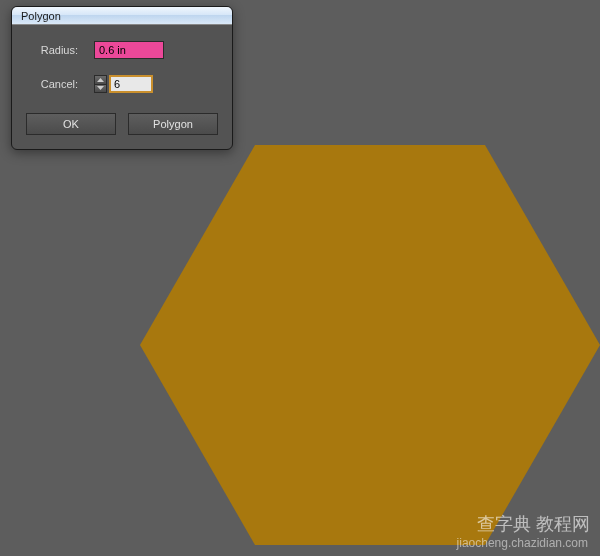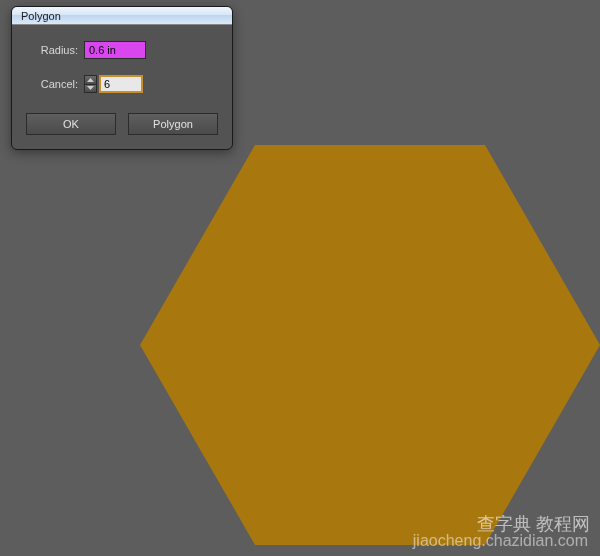--- a/index.html
+++ b/index.html
@@ -45,26 +45,26 @@
     }
     .field-row {
       display: flex;
       align-items: center;
       margin-bottom: 16px;
     }
     .field-label {
       color: #d8d8d8;
       text-align: right;
       width: 52px;
-      margin-right: 6px;
+      margin-right: 16px;
     }
     .text-input {
-      background: #d946ef;
+      background: #ec4899;
       border: 1px solid #2b2b2b;
-      width: 62px;
+      width: 70px;
       height: 18px;
       padding: 1px 4px;
       font-size: 11px;
       color: #000;
       font-family: Tahoma, Arial, sans-serif;
     }
     .text-input.focused {
       background: #e8e8e8;
       border: 1px solid #c98f2d;
       box-shadow: 0 0 0 1px #c98f2d inset;
@@ -119,21 +119,21 @@
       bottom: 20px;
       color: rgba(255,255,255,0.6);
       font-size: 18px;
       font-family: "Microsoft YaHei", sans-serif;
     }
     .watermark-sub {
       position: absolute;
       right: 12px;
       bottom: 6px;
       color: rgba(255,255,255,0.5);
-      font-size: 16px;
+      font-size: 12px;
       font-family: Arial, sans-serif;
     }
     .sides-group {
       display: flex;
       align-items: center;
     }
   </style>
 </head>
 <body>
 

